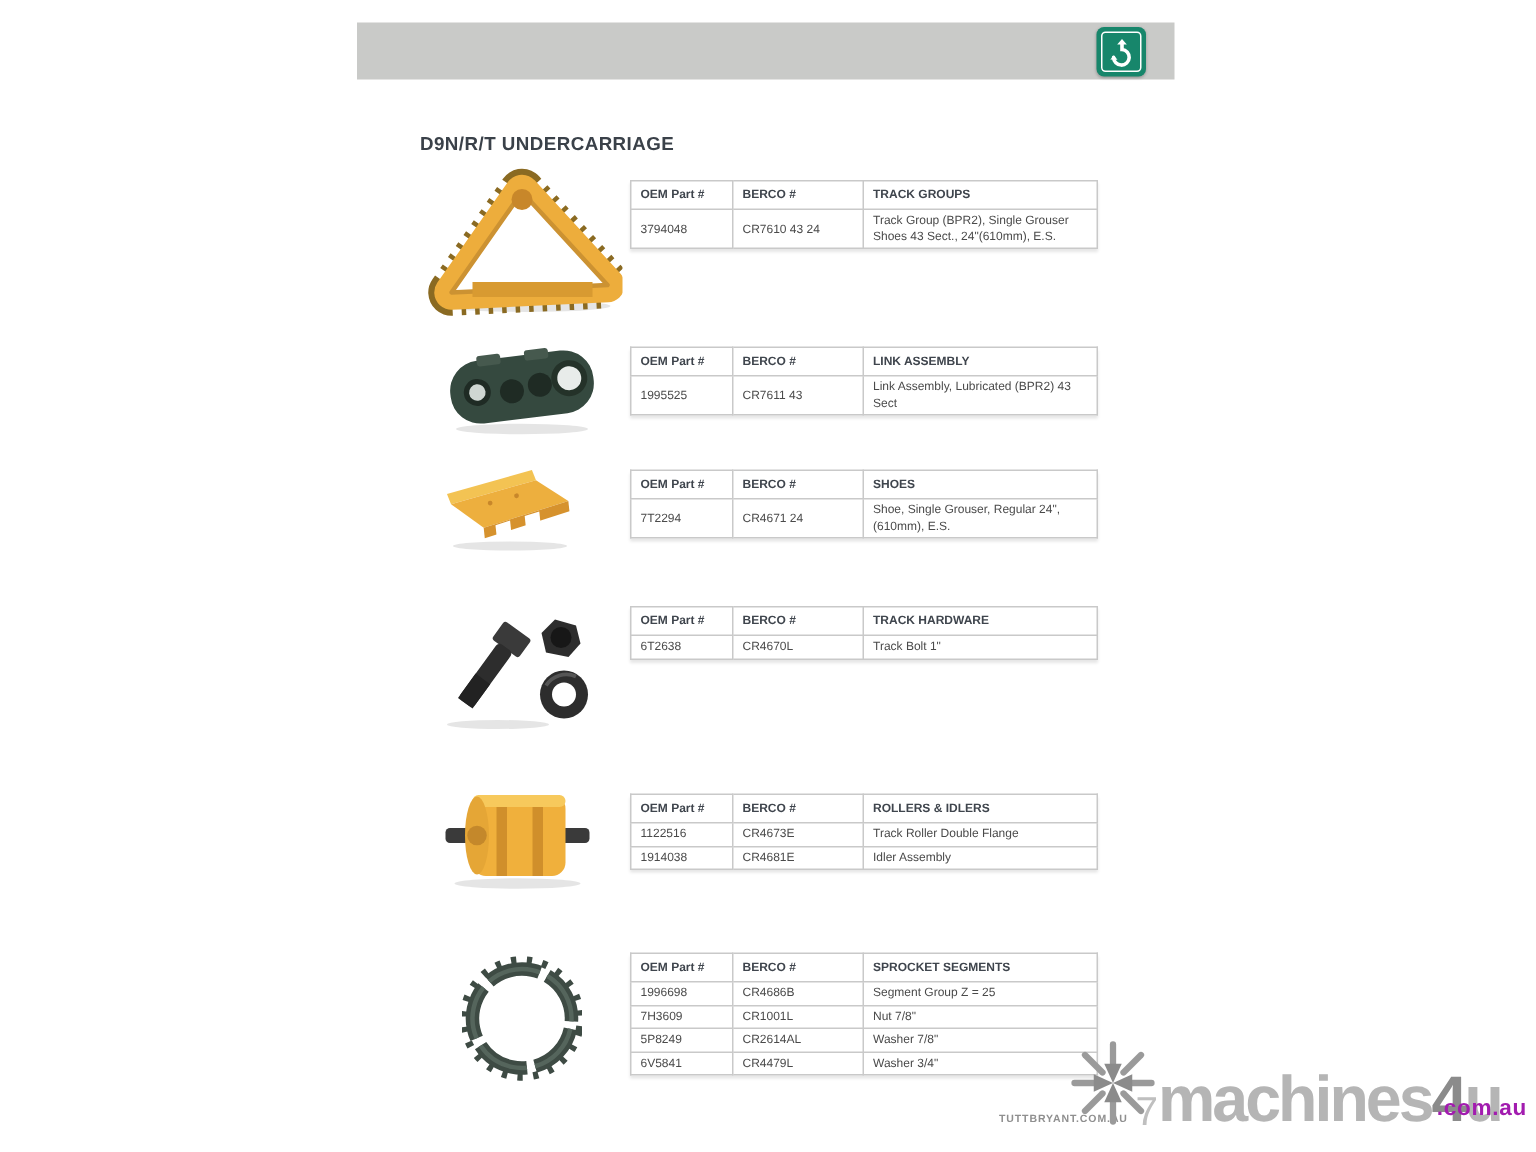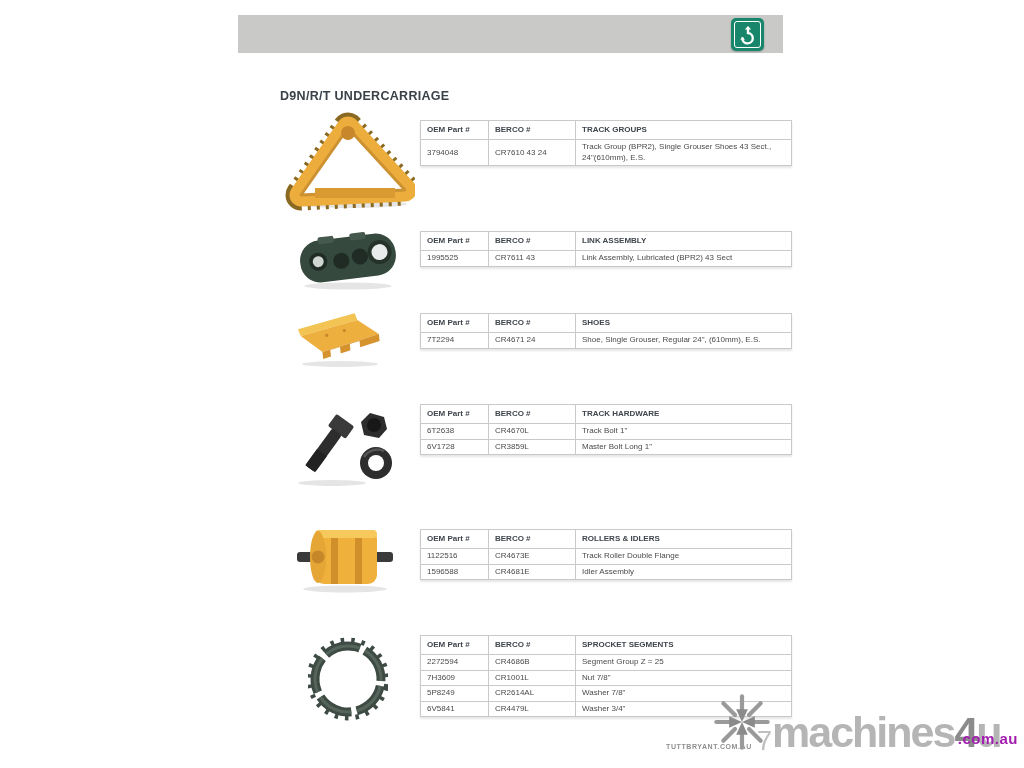--- a/index.html
+++ b/index.html
@@ -22,21 +22,21 @@
     width:27px; height:27px; border:1.5px solid #ffffff; border-radius:3px;
     display:flex; align-items:center; justify-content:center;
   }
   
   .page-title {
     position:absolute; left:280px; top:89px;
     font-size:12.5px; font-weight:bold; color:#3a4149; letter-spacing:0.3px;
   }
   .img-box { position:absolute; }
   .parts-table {
-    border-collapse:collapse; width:372px; table-layout:fixed; background:#ffffff;
+    border-collapse:collapse; width:312px; table-layout:fixed; background:#ffffff;
     box-shadow:0 2px 2px rgba(0,0,0,0.10);
     padding-left:20px;
   }
   .parts-table th, .parts-table td {
     border:1px solid #c9c9c9; text-align:left; vertical-align:middle;
     padding:2px 6px; font-size:8px; line-height:1.3; color:#4a4a4a;
     overflow:hidden;
   }
   .parts-table th {
     font-weight:bold; color:#3f454d; padding:4px 6px;
@@ -223,25 +223,20 @@
           <th>BERCO #</th>
           <th>TRACK HARDWARE</th>
         </tr>
       </thead>
       <tbody>
         <tr>
           <td>6T2638</td>
           <td>CR4670L</td>
           <td>Track Bolt 1"</td>
         </tr>
-        <tr>
-          <td>6V1728</td>
-          <td>CR3859L</td>
-          <td>Master Bolt Long 1"</td>
-        </tr>
       </tbody>
     </table>
 
   <div class="img-box i4">
     <svg width="100" height="76" viewBox="0 0 100 76">
       <ellipse cx="50" cy="70" rx="42" ry="3.5" fill="rgba(0,0,0,0.10)"></ellipse>
       <rect x="2" y="33" width="96" height="10" rx="3" fill="#3a3a3a"></rect>
       <rect x="20" y="11" width="62" height="54" rx="9" fill="#f0b03c"></rect>
       <rect x="36" y="11" width="7" height="54" fill="#d08f2b"></rect>
       <rect x="60" y="11" width="7" height="54" fill="#d08f2b"></rect>
@@ -263,21 +258,21 @@
           <th>ROLLERS &amp; IDLERS</th>
         </tr>
       </thead>
       <tbody>
         <tr>
           <td>1122516</td>
           <td>CR4673E</td>
           <td>Track Roller Double Flange</td>
         </tr>
         <tr>
-          <td>1596588</td>
+          <td>1914038</td>
           <td>CR4681E</td>
           <td>Idler Assembly</td>
         </tr>
       </tbody>
     </table>
 
   <div class="img-box i5">
     <svg width="80" height="104" viewBox="0 0 80 104">
       <g transform="rotate(12 40 52)">
         <circle cx="40" cy="52" r="39" fill="none" stroke="#3e4b44" stroke-width="5" stroke-dasharray="3.5 7"></circle>
@@ -294,21 +289,21 @@
       </colgroup>
       <thead>
         <tr>
           <th>OEM Part #</th>
           <th>BERCO #</th>
           <th>SPROCKET SEGMENTS</th>
         </tr>
       </thead>
       <tbody>
         <tr>
-          <td>2272594</td>
+          <td>1996698</td>
           <td>CR4686B</td>
           <td>Segment Group Z = 25</td>
         </tr>
         <tr>
           <td>7H3609</td>
           <td>CR1001L</td>
           <td>Nut 7/8"</td>
         </tr>
         <tr>
           <td>5P8249</td>

